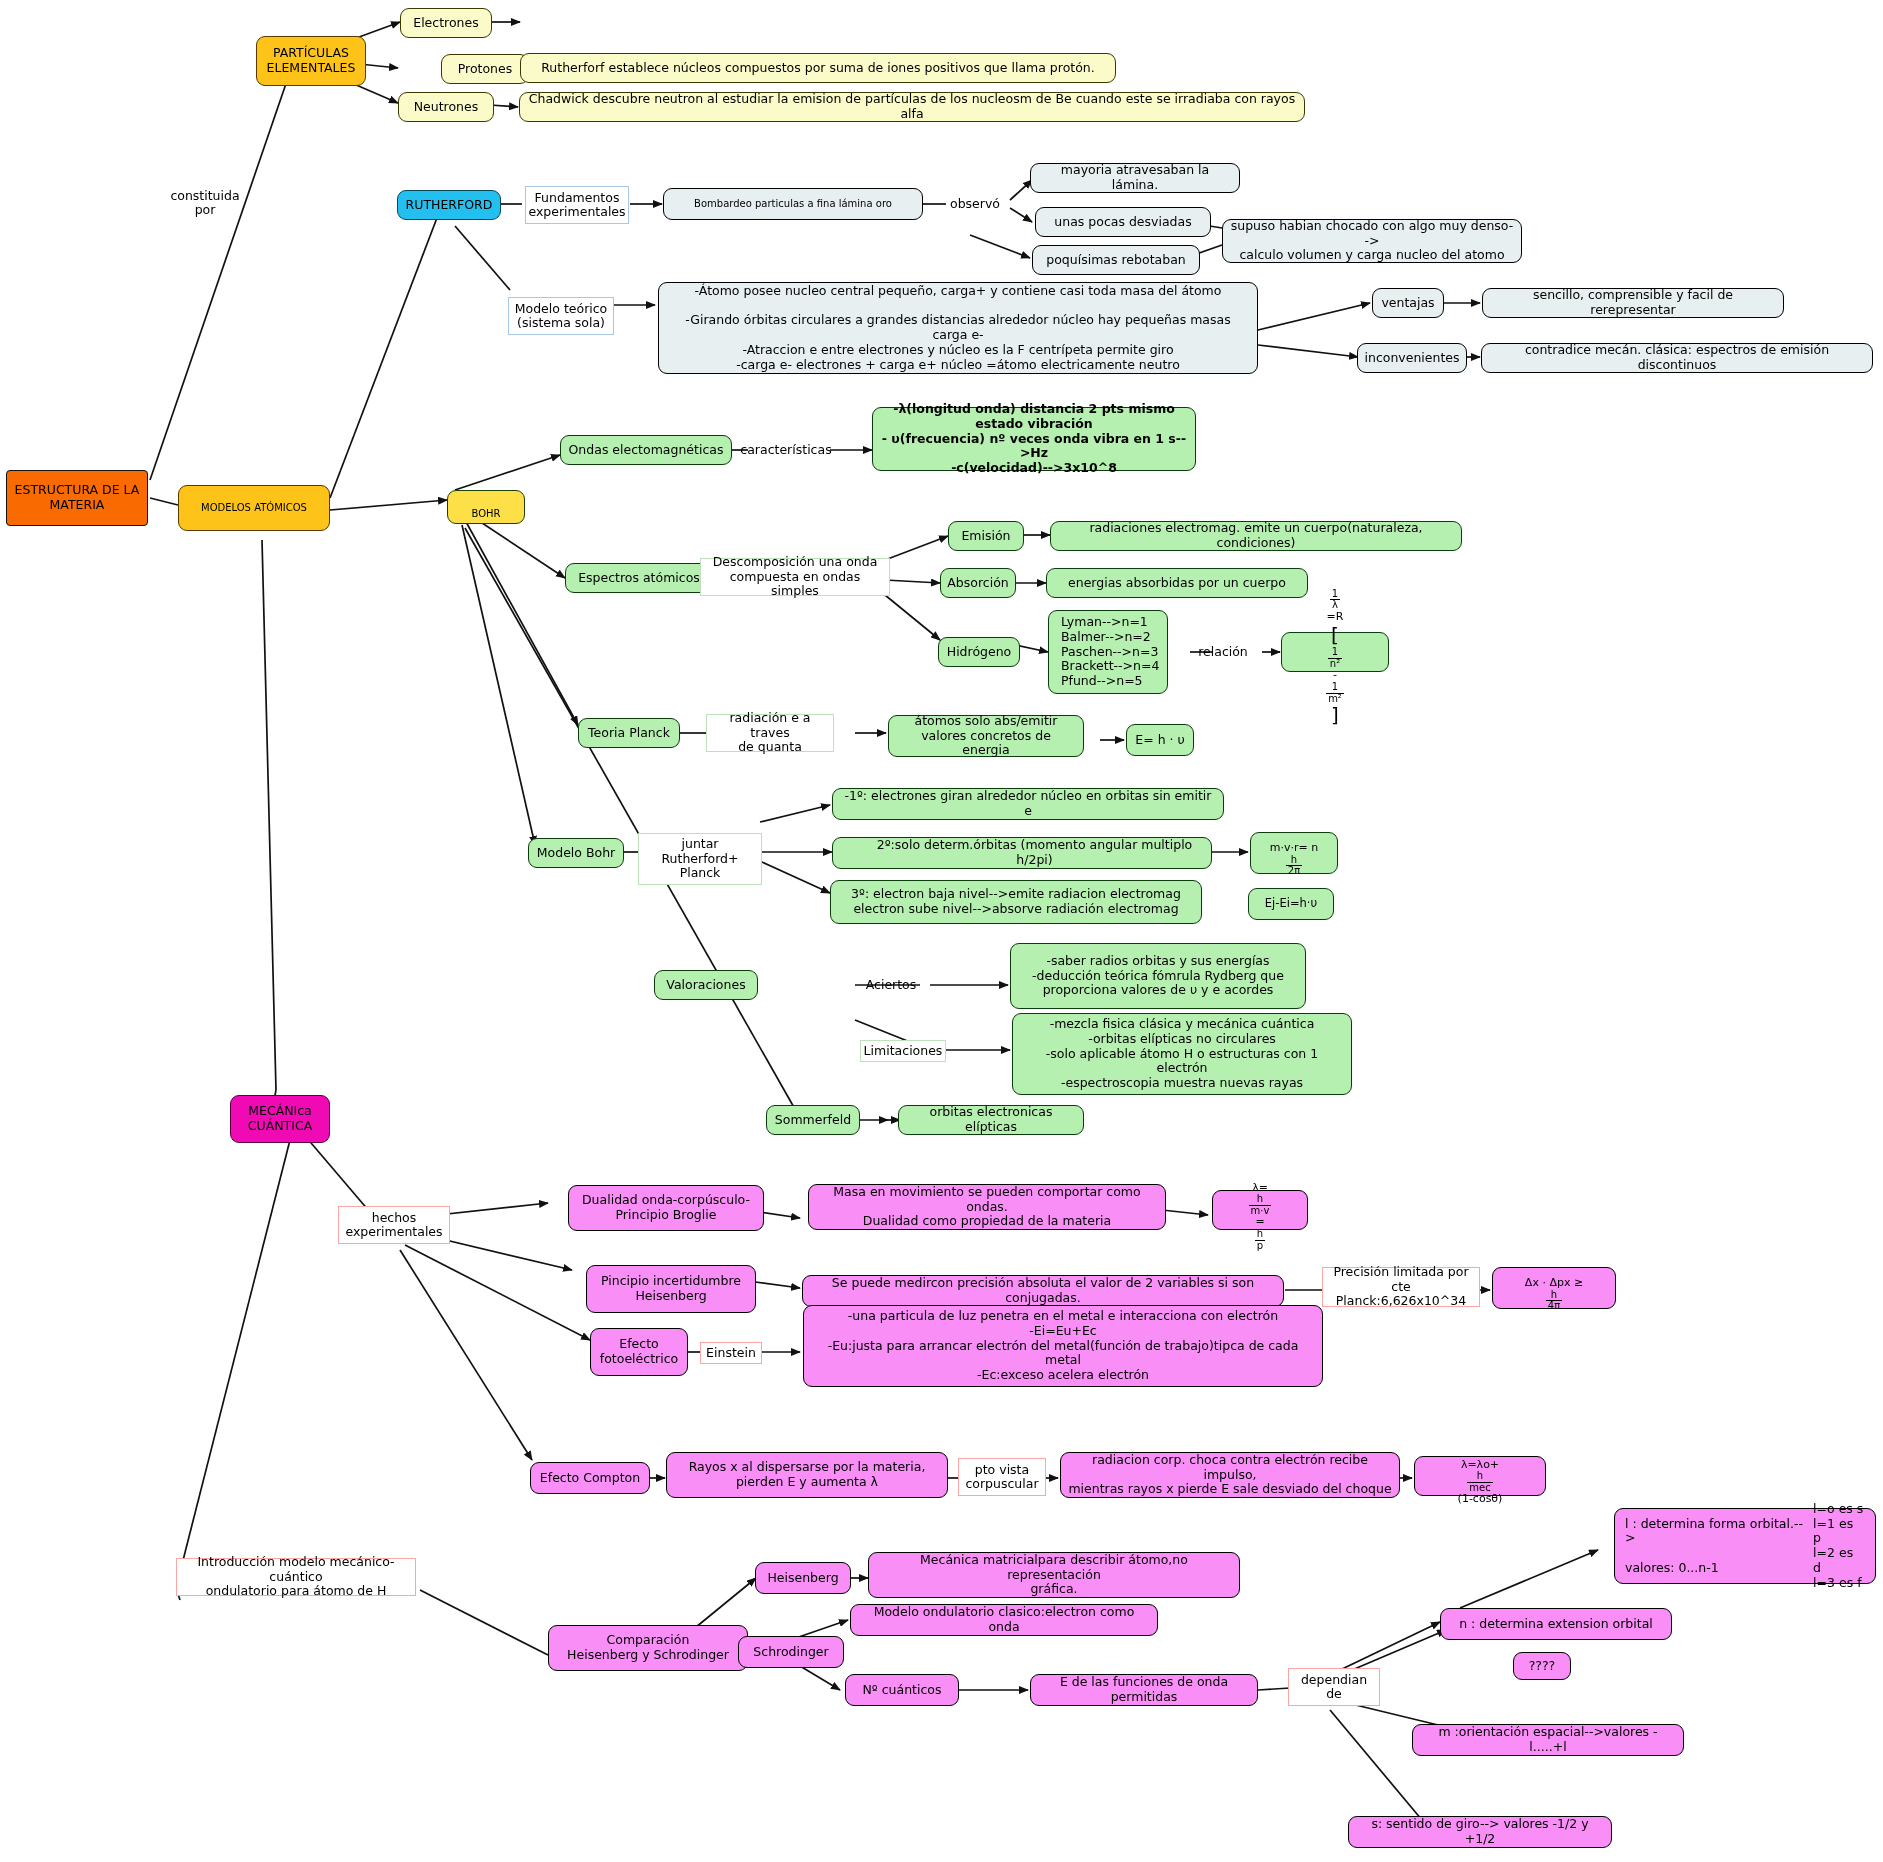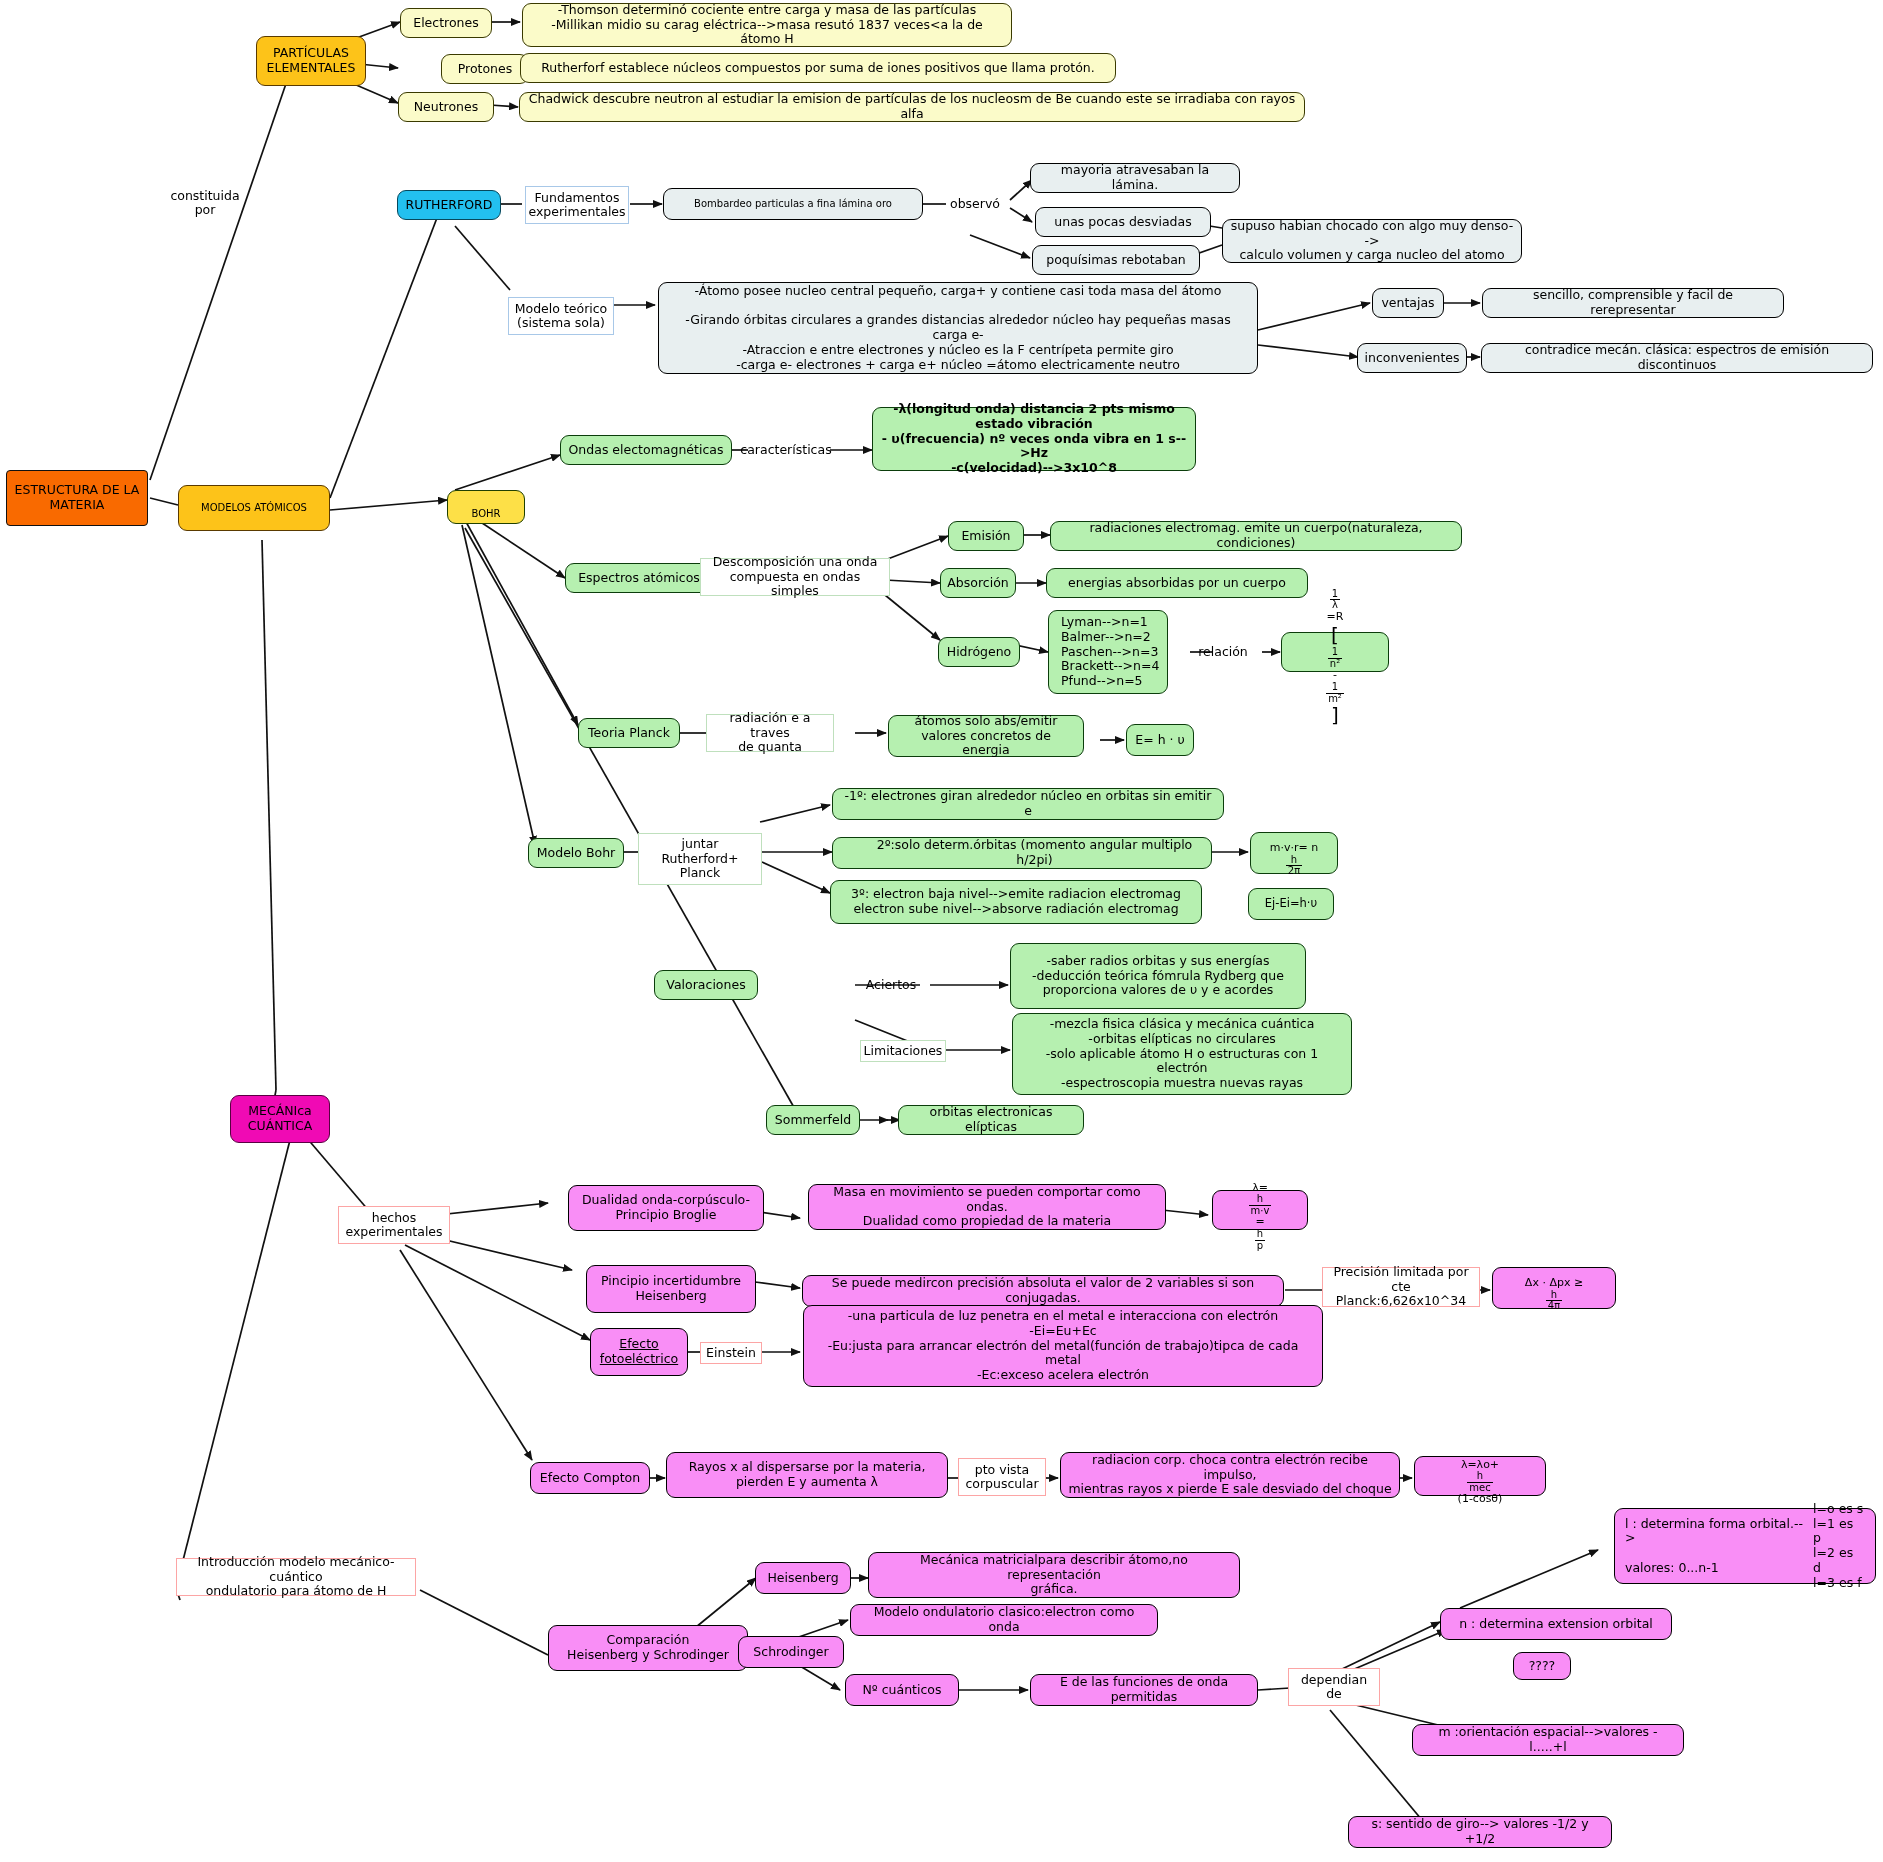--- a/index.html
+++ b/index.html
@@ -168,24 +168,20 @@
   <div class="node yellow f12" style="left:400px;top:8px;width:92px;height:30px;">
     <span>Electrones</span>
   </div>
   <div class="node yellow f12" style="left:404px;top:54px;width:88px;height:30px;margin-left:37px;">
     <span>Protones</span>
   </div>
   <div class="node yellow f12" style="left:398px;top:92px;width:96px;height:30px;">
     <span>Neutrones</span>
   </div>
 
-  <div class="node yellow f12" style="left:522px;top:3px;width:490px;height:44px;">
-    <span>-Thomson determinó cociente entre carga y masa de las partículas
--Millikan midio su carag eléctrica--&gt;masa resutó 1837 veces&lt;a la de átomo H</span>
-  </div>
   <div class="node yellow f12" style="left:520px;top:53px;width:596px;height:30px;">
     <span>Rutherforf establece  núcleos compuestos por suma de iones positivos que llama protón.</span>
   </div>
   <div class="node yellow f12" style="left:519px;top:92px;width:786px;height:30px;">
     <span>Chadwick descubre neutron al estudiar la emision de partículas de los nucleosm de Be cuando este se irradiaba con rayos alfa</span>
   </div>
 
   <div class="node cyan f12" style="left:397px;top:190px;width:104px;height:30px;">
     <span>RUTHERFORD</span>
   </div>
@@ -413,21 +409,21 @@
     <span>Precisión limitada por
 cte Planck:6,626x10^34</span>
   </div>
   <div class="node pink" style="left:1492px;top:1267px;width:124px;height:42px;">
     <span class="eq">
       <span>Δx · Δpx ≥</span>
       <span class="frac"><span class="num">h</span><span class="den">4π</span></span>
     </span>
   </div>
 
-  <div class="node pink f12" style="left:590px;top:1328px;width:98px;height:48px;text-decoration:underline;">
+  <div class="node pink f12" style="left:590px;top:1328px;width:98px;height:48px;">
     <span>Efecto
 fotoeléctrico</span>
   </div>
   <div class="lbl bx-pink f12" style="left:700px;top:1342px;width:62px;height:22px;">
     <span>Einstein</span>
   </div>
   <div class="node pink f12" style="left:803px;top:1305px;width:520px;height:82px;">
     <span>-una particula de luz penetra en el metal e interacciona con electrón
 -Ei=Eu+Ec
 -Eu:justa para arrancar electrón del metal(función de trabajo)tipca de cada metal

